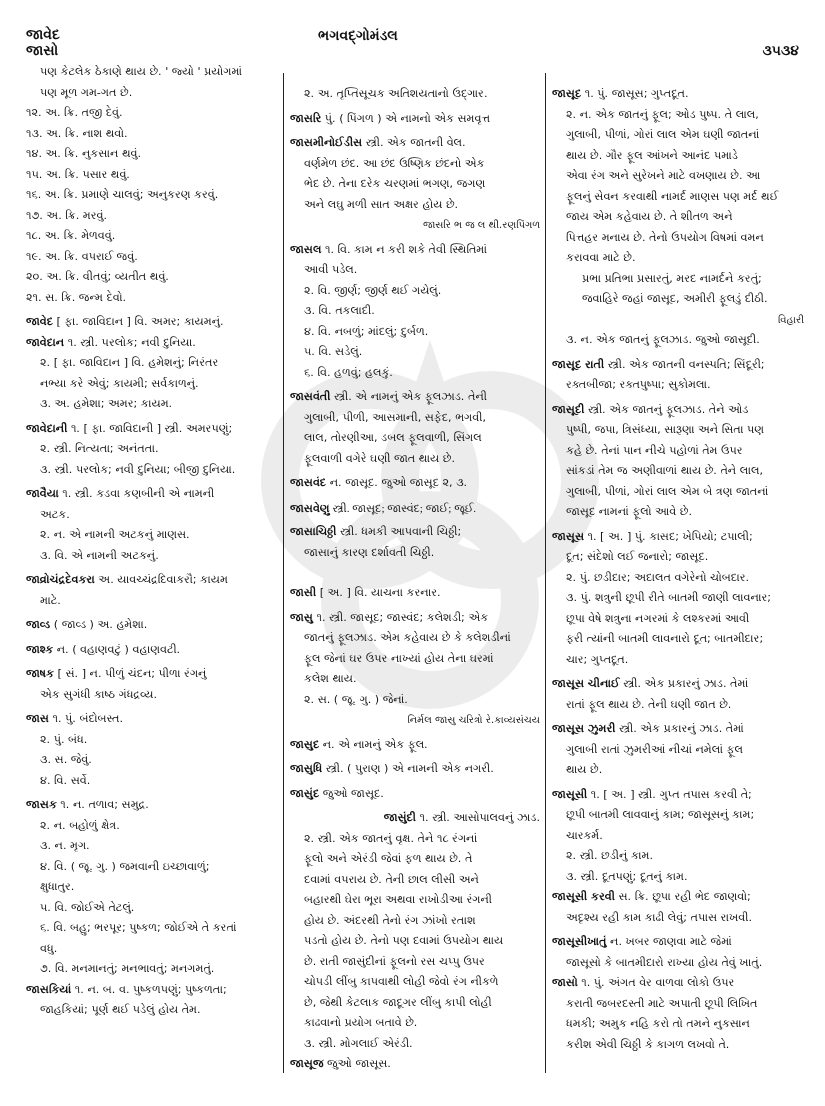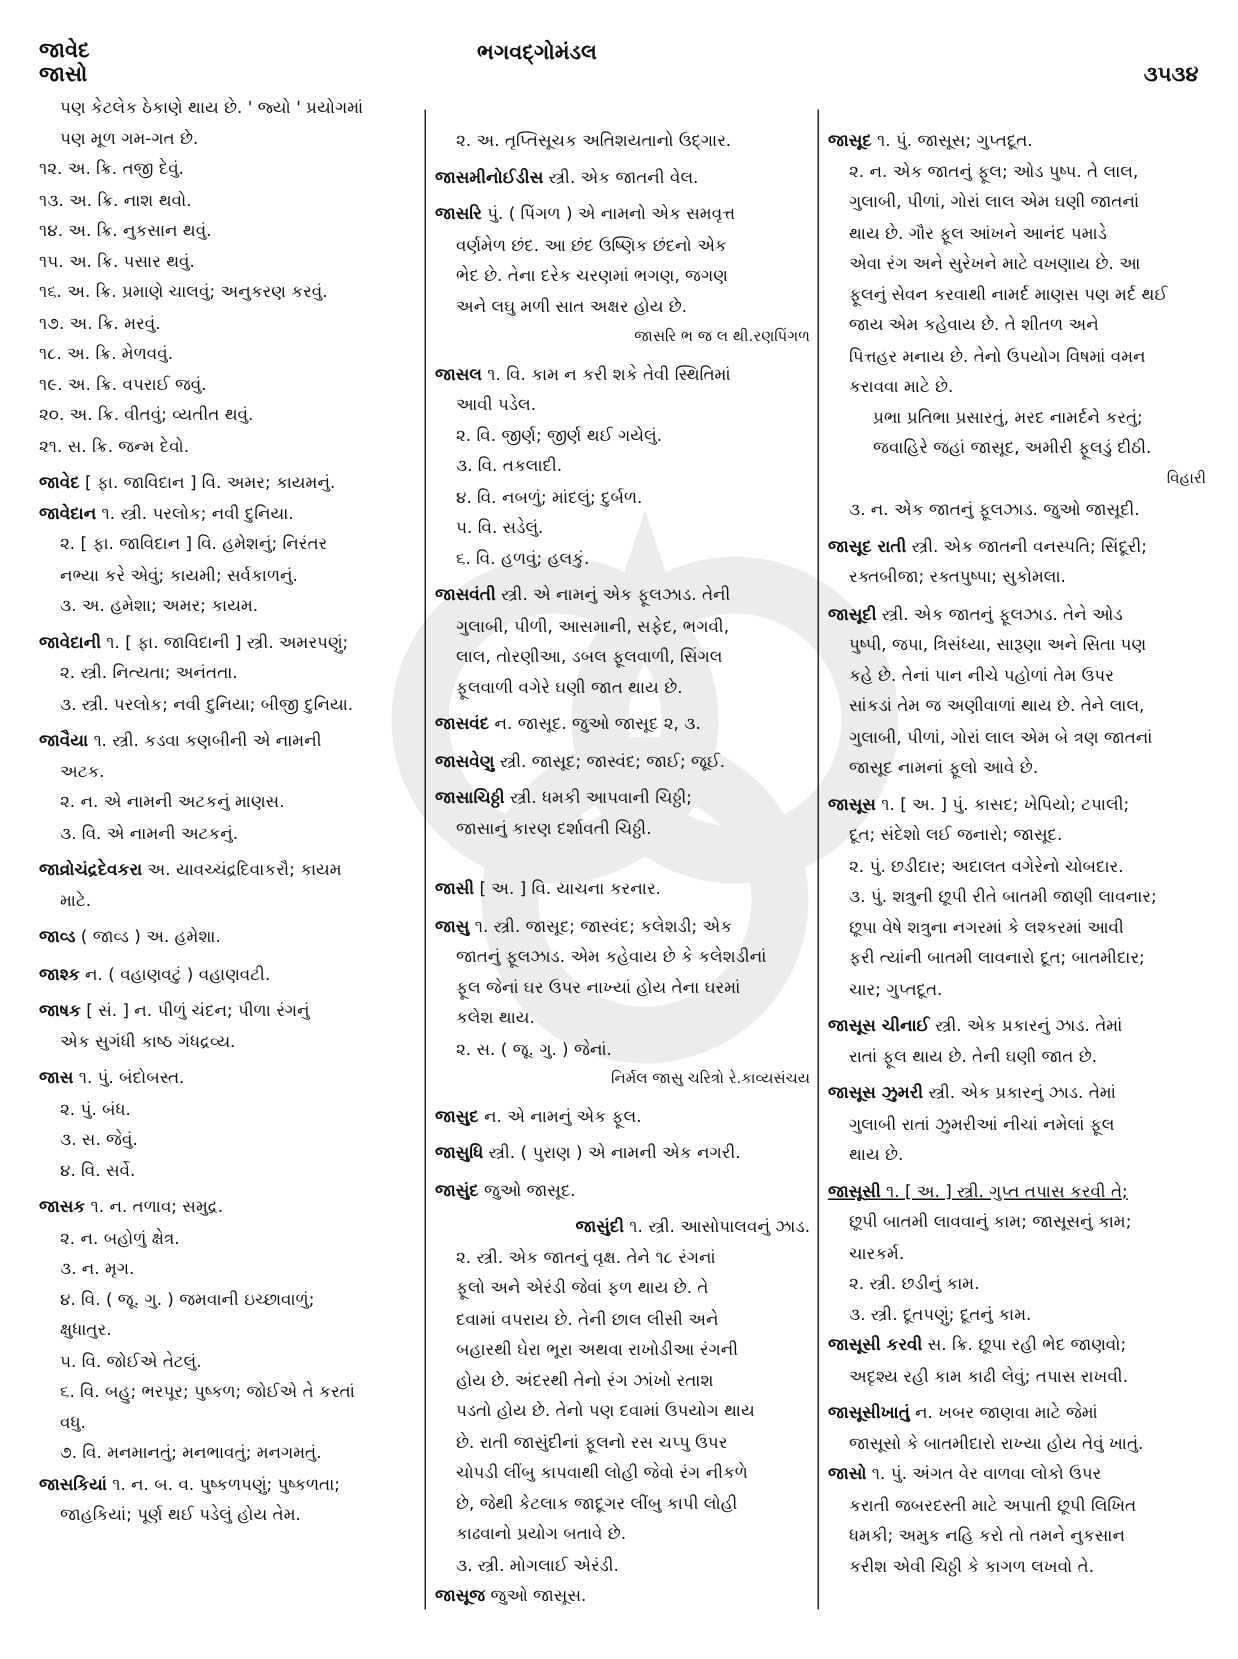--- a/index.html
+++ b/index.html
@@ -91,42 +91,42 @@
     <div class="line ind">ક્ષુધાતુર.</div>
     <div class="line ind">૫. વિ. જોઈએ તેટલું.</div>
     <div class="line ind">૬. વિ. બહુ; ભરપૂર; પુષ્કળ; જોઈએ તે કરતાં</div>
     <div class="line ind">વધુ.</div>
     <div class="line ind">૭. વિ. મનમાનતું; મનભાવતું; મનગમતું.</div>
     <div class="line"><span class="hw">જાસકિયાં</span><span> ૧. ન. બ. વ. પુષ્કળપણું; પુષ્કળતા;</span></div>
     <div class="line ind">જાહકિયાં; પૂર્ણ થઈ પડેલું હોય તેમ.</div>
   </div>
 <div class="col col2">
     <div class="line ind">૨. અ. તૃપ્તિસૂચક અતિશયતાનો ઉદ્ગાર.</div>
+    <div class="line" style="margin-top: 4px;"><span class="hw">જાસરિ</span><span> પું. ( પિંગળ ) એ નામનો એક સમવૃત્ત</span></div>
     <div class="line" style="margin-top: 4px;"><span class="hw">જાસમીનોઈડીસ</span><span> સ્ત્રી. એક જાતની વેલ.</span></div>
-    <div class="line" style="margin-top: 4px;"><span class="hw">જાસરિ</span><span> પું. ( પિંગળ ) એ નામનો એક સમવૃત્ત</span></div>
     <div class="line ind">વર્ણમેળ છંદ. આ છંદ ઉષ્ણિક છંદનો એક</div>
     <div class="line ind">ભેદ છે. તેના દરેક ચરણમાં ભગણ, જગણ</div>
     <div class="line ind">અને લઘુ મળી સાત અક્ષર હોય છે.</div>
     <div class="quote-row">
       <span>જાસરિ ભ જ લ થી.</span>
       <span>રણપિંગળ</span>
     </div>
     <div class="line" style="margin-top: 4px;"><span class="hw">જાસલ</span><span> ૧. વિ. કામ ન કરી શકે તેવી સ્થિતિમાં</span></div>
     <div class="line ind">આવી પડેલ.</div>
     <div class="line ind">૨. વિ. જીર્ણ; જીર્ણ થઈ ગયેલું.</div>
     <div class="line ind">૩. વિ. તકલાદી.</div>
     <div class="line ind">૪. વિ. નબળું; માંદલું; દુર્બળ.</div>
     <div class="line ind">૫. વિ. સડેલું.</div>
     <div class="line ind">૬. વિ. હળવું; હલકું.</div>
     <div class="line" style="margin-top: 4px;"><span class="hw">જાસવંતી</span><span> સ્ત્રી. એ નામનું એક ફૂલઝાડ. તેની</span></div>
     <div class="line ind">ગુલાબી, પીળી, આસમાની, સફેદ, ભગવી,</div>
     <div class="line ind">લાલ, તોરણીઆ, ડબલ ફૂલવાળી, સિંગલ</div>
     <div class="line ind">ફૂલવાળી વગેરે ઘણી જાત થાય છે.</div>
     <div class="line" style="margin-top: 4px;"><span class="hw">જાસવંદ</span><span> ન. જાસૂદ. જુઓ જાસૂદ ૨, ૩.</span></div>
-    <div class="line" style="margin-top: 4px;"><span class="hw">જાસવેણુ</span><span> સ્ત્રી. જાસૂદ; જાસ્વંદ; જાઈ; જૂઈ.</span></div>
+    <div class="line" style="margin-top: 4px; font-family: Liberation Serif, serif;"><span class="hw">જાસવેણુ</span><span> સ્ત્રી. જાસૂદ; જાસ્વંદ; જાઈ; જૂઈ.</span></div>
     <div class="line" style="margin-top: 4px;"><span class="hw">જાસાચિઠ્ઠી</span><span> સ્ત્રી. ધમકી આપવાની ચિઠ્ઠી;</span></div>
     <div class="line ind">જાસાનું કારણ દર્શાવતી ચિઠ્ઠી.</div>
     <div class="line" style="margin-top: 20px;"><span class="hw">જાસી</span><span> [ અ. ] વિ. યાચના કરનાર.</span></div>
     <div class="line" style="margin-top: 4px;"><span class="hw">જાસુ</span><span> ૧. સ્ત્રી. જાસૂદ; જાસ્વંદ; કલેશડી; એક</span></div>
     <div class="line ind">જાતનું ફૂલઝાડ. એમ કહેવાય છે કે કલેશડીનાં</div>
     <div class="line ind">ફૂલ જેનાં ઘર ઉપર નાખ્યાં હોય તેના ઘરમાં</div>
     <div class="line ind">કલેશ થાય.</div>
     <div class="line ind">૨. સ. ( જૂ. ગુ. ) જેનાં.</div>
     <div class="quote-row">
       <span>નિર્મલ જાસુ ચરિત્રો રે.</span>
@@ -176,21 +176,21 @@
     <div class="line ind">૨. પું. છડીદાર; અદાલત વગેરેનો ચોબદાર.</div>
     <div class="line ind">૩. પું. શત્રુની છૂપી રીતે બાતમી જાણી લાવનાર;</div>
     <div class="line ind">છૂપા વેષે શત્રુના નગરમાં કે લશ્કરમાં આવી</div>
     <div class="line ind">ફરી ત્યાંની બાતમી લાવનારો દૂત; બાતમીદાર;</div>
     <div class="line ind">ચાર; ગુપ્તદૂત.</div>
     <div class="line" style="margin-top: 4px;"><span class="hw">જાસૂસ ચીનાઈ</span><span> સ્ત્રી. એક પ્રકારનું ઝાડ. તેમાં</span></div>
     <div class="line ind">રાતાં ફૂલ થાય છે. તેની ઘણી જાત છે.</div>
     <div class="line" style="margin-top: 4px;"><span class="hw">જાસૂસ ઝુમરી</span><span> સ્ત્રી. એક પ્રકારનું ઝાડ. તેમાં</span></div>
     <div class="line ind">ગુલાબી રાતાં ઝુમરીઆં નીચાં નમેલાં ફૂલ</div>
     <div class="line ind">થાય છે.</div>
-    <div class="line" style="margin-top: 4px; text-decoration: underline;"><span class="hw">જાસૂસી</span><span> ૧. [ અ. ] સ્ત્રી. ગુપ્ત તપાસ કરવી તે;</span></div>
+    <div class="line" style="margin-top: 4px;"><span class="hw">જાસૂસી</span><span> ૧. [ અ. ] સ્ત્રી. ગુપ્ત તપાસ કરવી તે;</span></div>
     <div class="line ind">છૂપી બાતમી લાવવાનું કામ; જાસૂસનું કામ;</div>
     <div class="line ind">ચારકર્મ.</div>
     <div class="line ind">૨. સ્ત્રી. છડીનું કામ.</div>
     <div class="line ind">૩. સ્ત્રી. દૂતપણું; દૂતનું કામ.</div>
     <div class="line"><span class="hw">જાસૂસી કરવી</span><span> સ. ક્રિ. છૂપા રહી ભેદ જાણવો;</span></div>
     <div class="line ind">અદૃશ્ય રહી કામ કાઢી લેવું; તપાસ રાખવી.</div>
     <div class="line" style="margin-top: 4px;"><span class="hw">જાસૂસીખાતું</span><span> ન. ખબર જાણવા માટે જેમાં</span></div>
     <div class="line ind">જાસૂસો કે બાતમીદારો રાખ્યા હોય તેવું ખાતું.</div>
     <div class="line"><span class="hw">જાસો</span><span> ૧. પું. અંગત વેર વાળવા લોકો ઉપર</span></div>
     <div class="line ind">કરાતી જબરદસ્તી માટે અપાતી છૂપી લિખિત</div>

